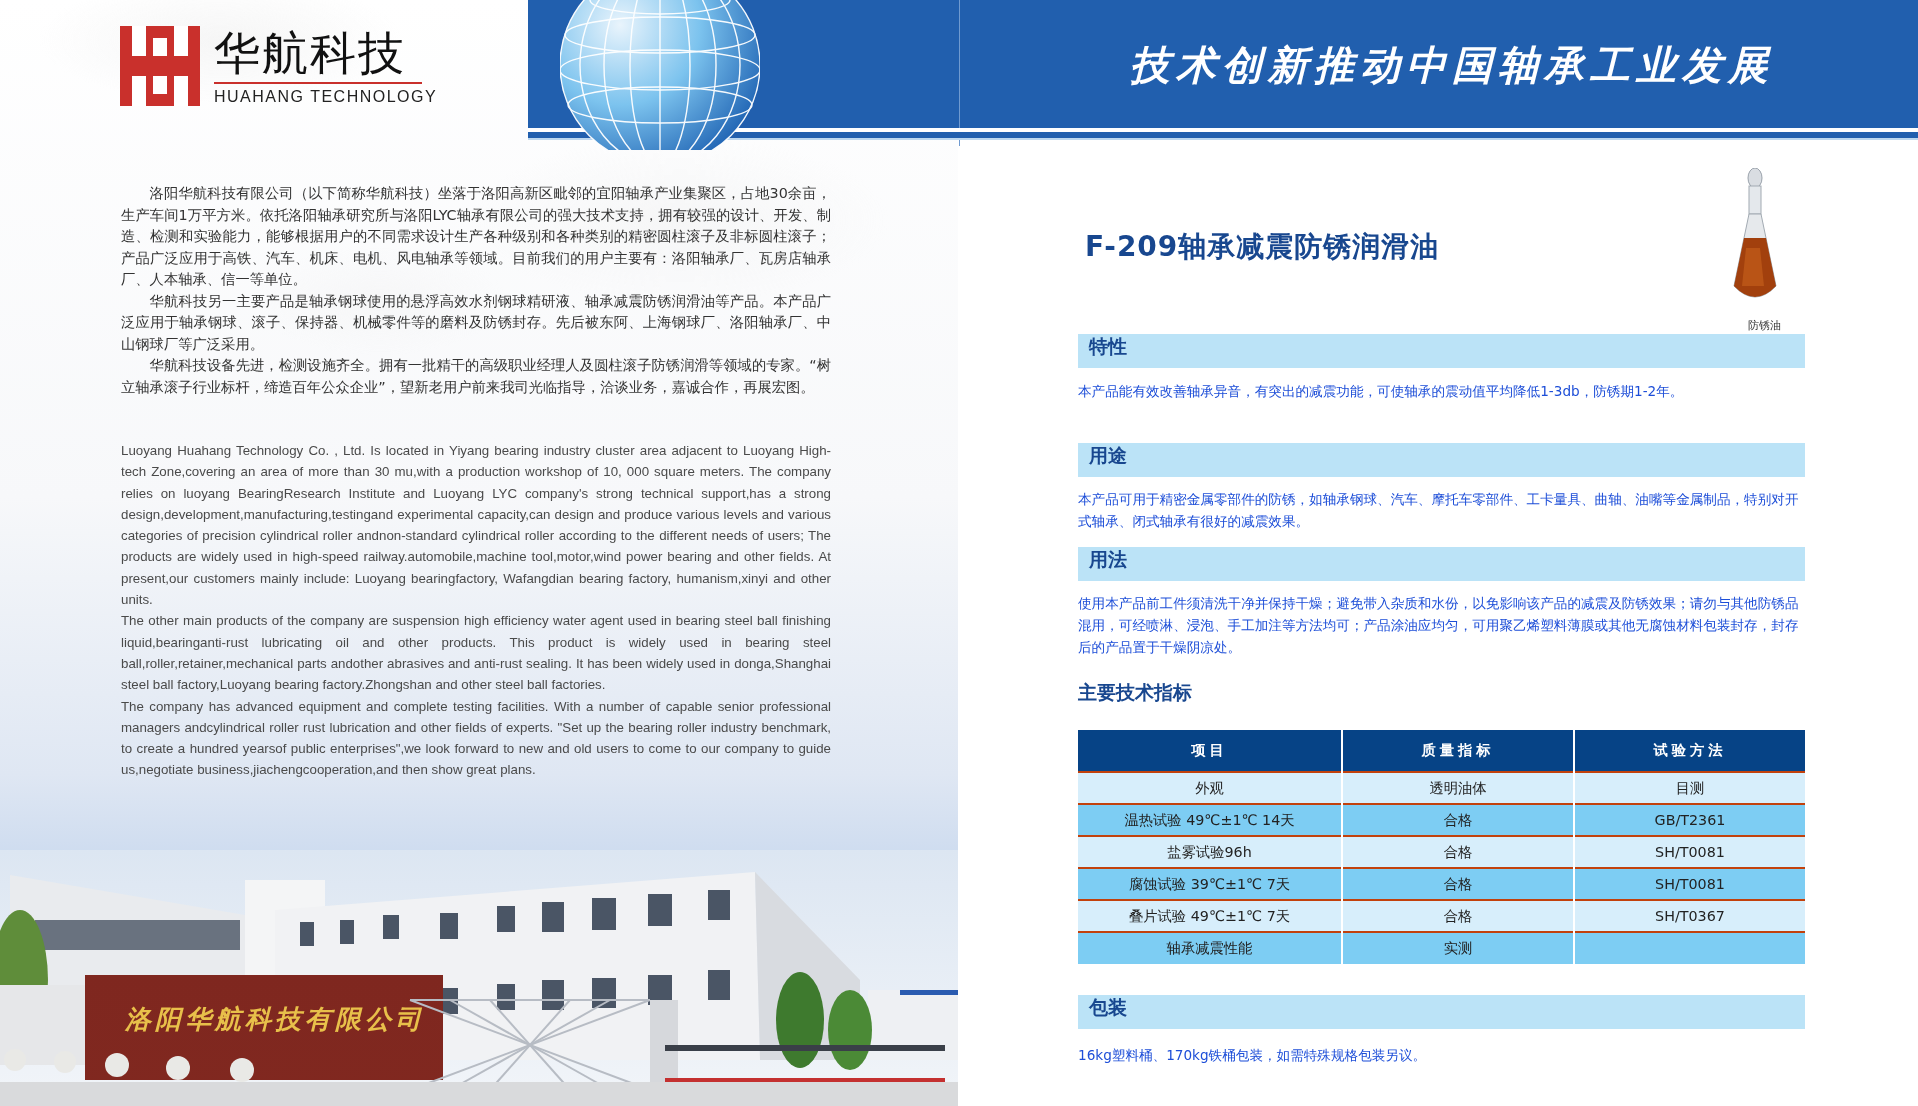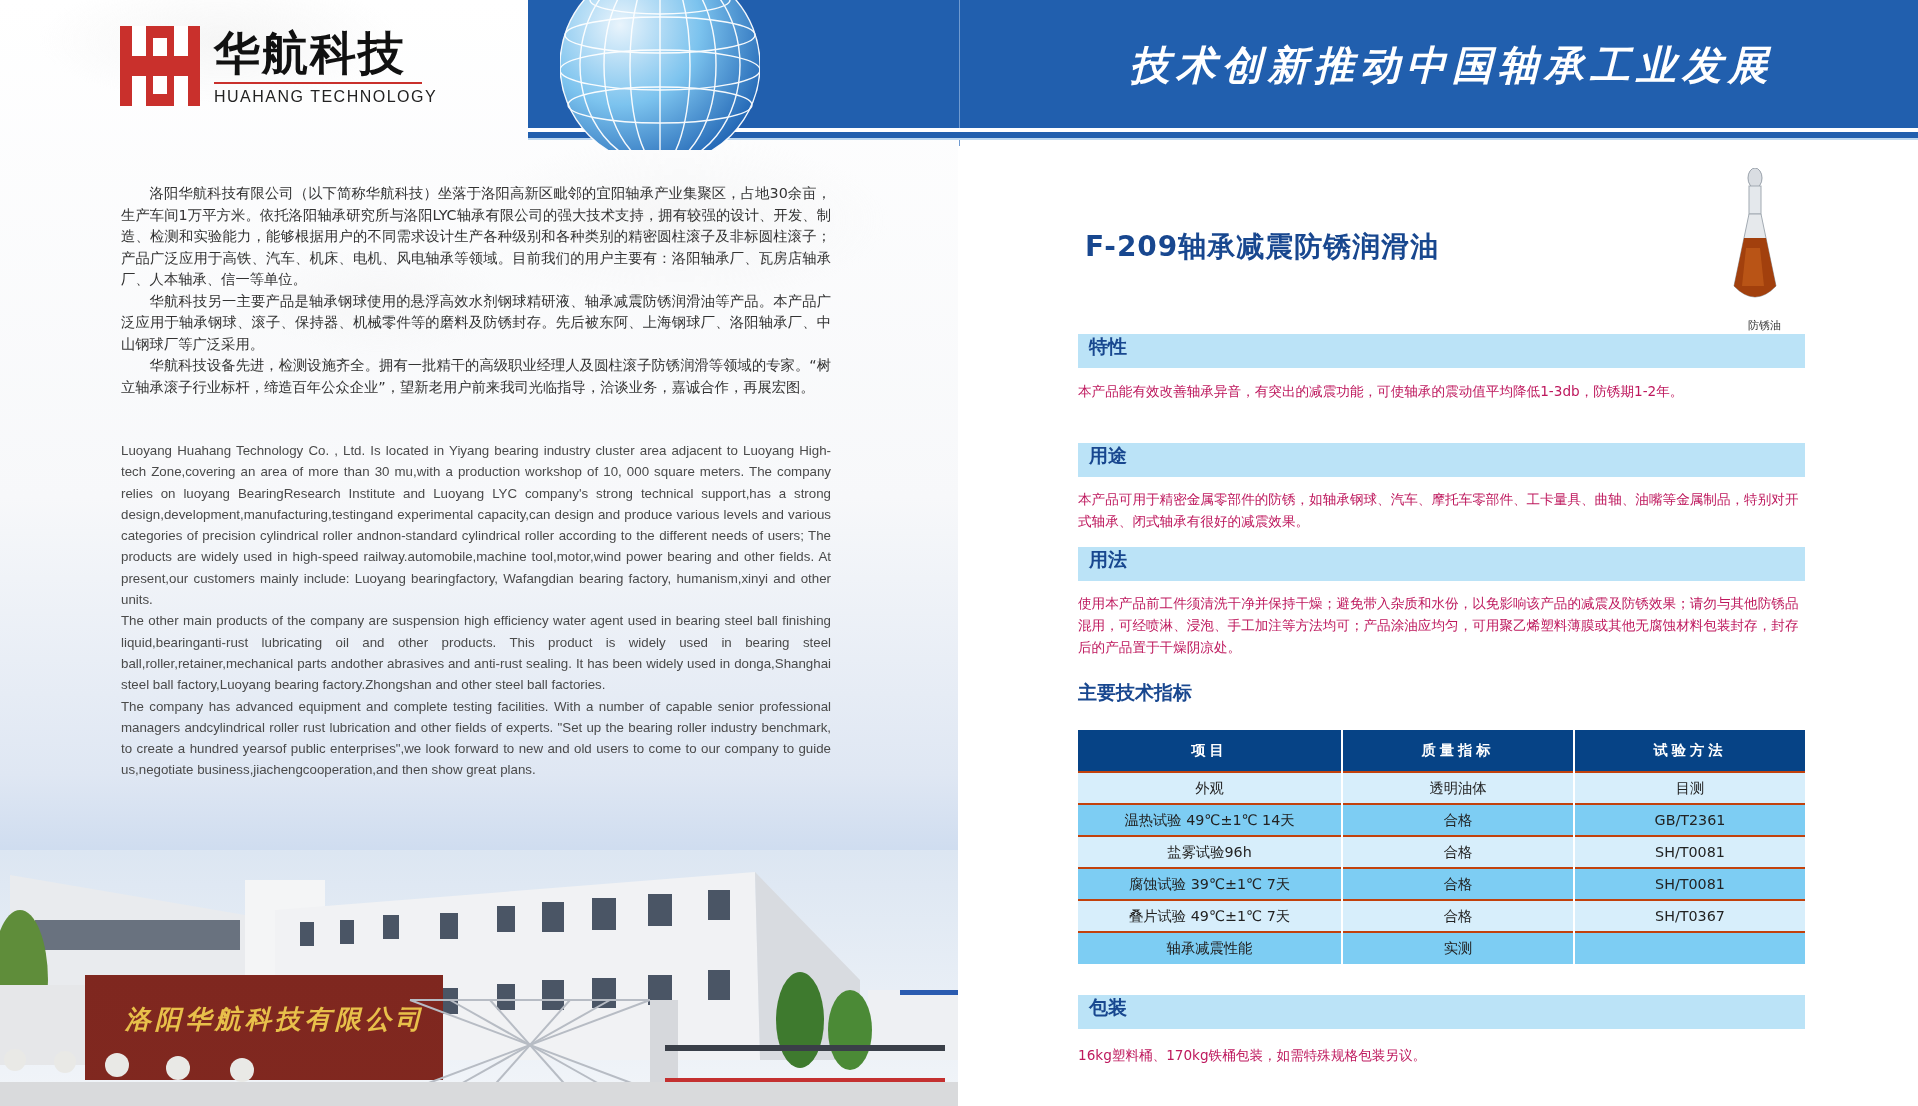--- a/index.html
+++ b/index.html
@@ -7,36 +7,36 @@
 body{font-family:"DejaVu Sans","Liberation Sans",sans-serif;position:relative}
 .left{position:absolute;left:0;top:0;width:958px;height:1106px;background:linear-gradient(180deg,#ffffff 0%,#f7f8fa 45%,#dfe7f3 70%,#c8d8ee 80%,#e9eef5 100%);overflow:hidden}
 .left .map-bg{position:absolute;left:0;top:0;width:958px;height:420px;opacity:.35;background:radial-gradient(ellipse 260px 90px at 220px 40px,#e6e6e6,transparent 70%),radial-gradient(ellipse 300px 120px at 680px 220px,#ececec,transparent 70%),radial-gradient(ellipse 180px 80px at 380px 300px,#efefef,transparent 70%)}
 .header-band{position:absolute;left:528px;top:0;width:1390px;height:128px;background:#215fae}
 .header-band .divider{position:absolute;left:431px;top:0;width:1px;height:146px;background:#6f9ad0}
 .stripe1{position:absolute;left:528px;top:128px;width:1390px;height:4px;background:#fff}
 .stripe2{position:absolute;left:528px;top:132px;width:1390px;height:6px;background:#215fae}
 .stripe3{position:absolute;left:528px;top:138px;width:1390px;height:2px;background:#bcd7ef}
 .logo{position:absolute;left:120px;top:26px;display:flex;align-items:center;gap:14px}
 .logo-mark{width:80px;height:80px;position:relative}
-.logo-text-cn{font-family:"DejaVu Sans",sans-serif;font-weight:bold;font-size:46px;color:#111;letter-spacing:2px;line-height:52px}
+.logo-text-cn{font-family:"DejaVu Sans",sans-serif;font-weight:normal;font-size:46px;color:#111;letter-spacing:2px;line-height:52px}
 .logo-rule{height:2px;background:#c9302c;width:208px;margin:3px 0 4px}
 .logo-text-en{font-family:"Liberation Sans",sans-serif;font-size:16px;color:#222;letter-spacing:1.5px}
 .globe{position:absolute;left:560px;top:-40px;width:200px;height:190px}
 .slogan{position:absolute;left:1130px;top:38px;font-family:"DejaVu Serif",serif;font-size:40px;font-weight:bold;color:#fff;letter-spacing:6px;font-style:italic}
 .cn-intro{position:absolute;left:121px;top:183px;width:710px;font-size:14.3px;line-height:21.5px;color:#333;text-align:justify}
 .cn-intro p{text-indent:2em}
 .en-intro{position:absolute;left:121px;top:440px;width:710px;font-family:"Liberation Sans",sans-serif;font-size:13.3px;line-height:21.3px;color:#4a4a4a;text-align:justify}
 .en-intro p{text-align-last:left}
 .photo{position:absolute;left:0;top:850px;width:958px;height:256px;overflow:hidden}
 .product-title{position:absolute;left:1085px;top:228px;font-size:28px;font-weight:bold;color:#18478f;letter-spacing:1px}
 .bottle{position:absolute;left:1730px;top:168px;width:50px;height:140px}
 .bottle-label{position:absolute;left:1748px;top:318px;font-size:11px;color:#333}
 .sec-bar{position:absolute;left:1078px;width:727px;height:34px;background:#bbe3f7;display:flex;align-items:flex-start;padding-left:11px}
 .sec-bar span{font-size:19px;font-weight:bold;color:#18478f}
-.sec-text{position:absolute;left:1078px;width:730px;font-size:13.6px;line-height:22px;color:#be185d}
+.sec-text{position:absolute;left:1078px;width:730px;font-size:13.6px;line-height:22px;color:#1d4ed8}
 .specs-title{position:absolute;left:1078px;top:680px;font-size:19px;font-weight:bold;color:#18478f}
 table.spec{position:absolute;left:1078px;top:730px;width:727px;border-collapse:collapse;font-size:14.3px;color:#222}
 table.spec th{background:#064386;color:#fff;height:42px;font-weight:bold;letter-spacing:4px;border-right:2px solid #fff}
 table.spec td{height:32px;text-align:center;border-right:2px solid #fff;border-top:2px solid #c2410c}
 table.spec tr.odd td{background:#d7eefb}
 table.spec tr.even td{background:#7dcdf3}
 table.spec th:last-child,table.spec td:last-child{border-right:none}
 </style>
 </head>
 <body>

